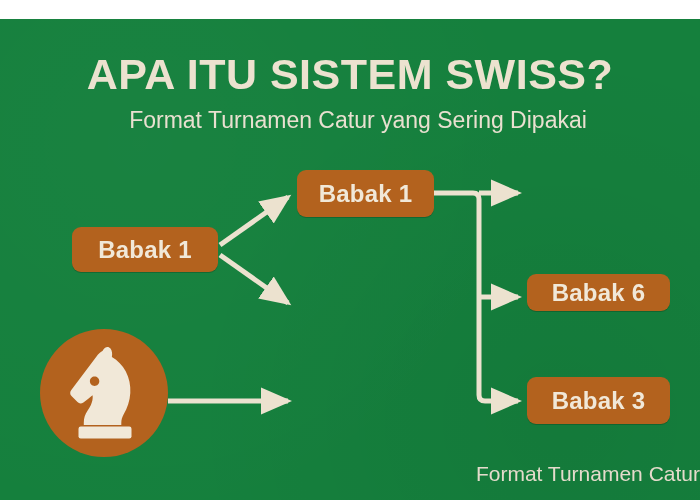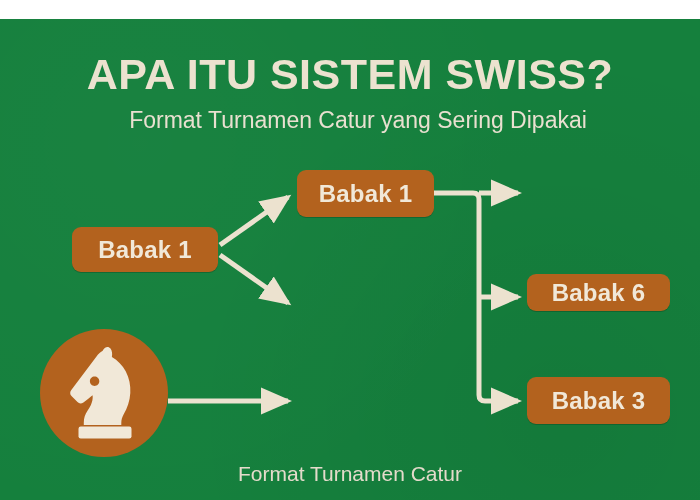--- a/index.html
+++ b/index.html
@@ -53,21 +53,21 @@
     font-weight: normal;
     line-height: 1.15;
     white-space: nowrap;
     padding-left: 8px;
   }
   .caption {
     position: absolute;
     left: 0;
     top: 443px;
     width: 700px;
-    text-align: center;
+    text-align: right;
     color: #e4dbcb;
     font-size: 21px;
     font-weight: normal;
     white-space: nowrap;
   }
   .node {
     position: absolute;
     box-sizing: border-box;
     background: #b3621e;
     border-radius: 9px;

